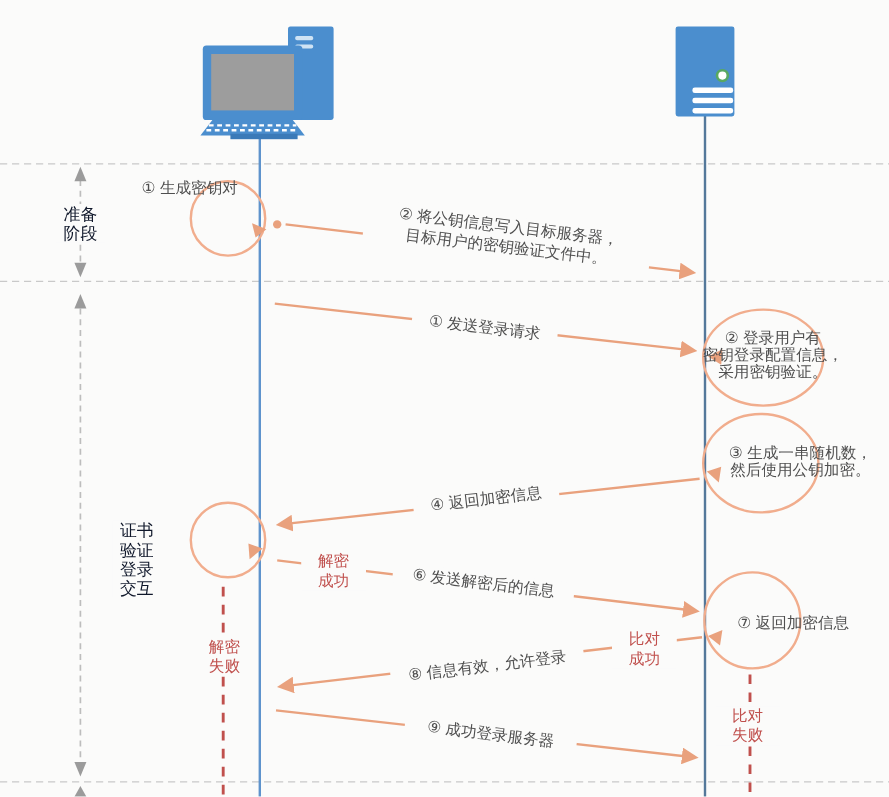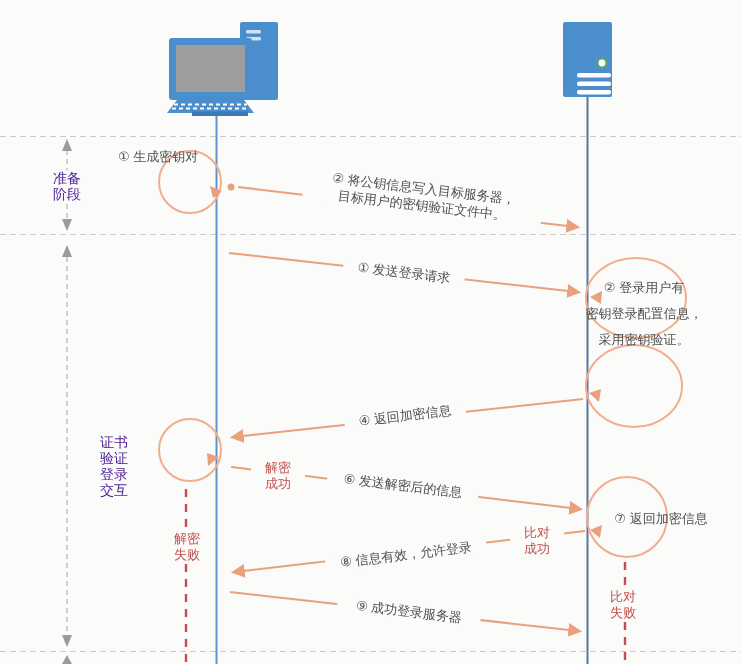--- a/index.html
+++ b/index.html
@@ -9,24 +9,24 @@
     font-family:"Liberation Sans","DejaVu Sans",sans-serif;
   }
   #scene{position:absolute;left:0;top:0;}
   .lbl{
     position:absolute;color:var(--text-gray,#4f4f4f);font-size:13px;
     line-height:17px;white-space:pre-line;text-align:center;
   }
   .lbl.left{text-align:left;}
   .lbl.bg{background:var(--background,#fbfbfa);}
   .lbl.red{color:var(--fail-red,#c0504d);line-height:16px;}
-  .lbl.phase{font-size:14px;line-height:16px;color:#4c1d95;}
+  .lbl.phase{font-size:14px;line-height:16px;color:#0f172a;}
   .rot-p{transform:rotate(6.8deg);}
   .rot-n{transform:rotate(-6.8deg);}
-  .lh18{line-height:26px;}
+  .lh18{line-height:14px;}
   .lh15{line-height:15px;margin-left:48px;}
   
   .sep{stroke:var(--separator-gray,#c9c9c9);stroke-width:1;stroke-dasharray:6 4;}
   .life-client{stroke:var(--client-lifeline,#5e93cc);stroke-width:2;}
   .life-server{stroke:var(--server-lifeline,#54789a);stroke-width:2;}
   .phdash{stroke:#bdbdbd;stroke-width:1.4;stroke-dasharray:5 4;fill:none;}
   .phhead{fill:var(--phase-gray,#9b9b9b);}
   .oarrow{stroke:var(--arrow-orange,#e9a17d);stroke-width:2;fill:none;}
   .oloop{stroke:var(--loop-orange,#f1ad8d);stroke-width:2;fill:none;}
   .ohead{fill:var(--arrow-orange,#e9a17d);}
@@ -126,20 +126,22 @@
 交互</div>
 
   <div class="lbl left" style="left:118px;top:148px;width:110px;">① 生成密钥对</div>
   <div class="lbl bg rot-p" style="left:303px;top:180px;width:240px;">② 将公钥信息写入目标服务器，
 目标用户的密钥验证文件中。</div>
 
   <div class="lbl bg rot-p" style="left:343px;top:264px;width:122px;">① 发送登录请求</div>
   <div class="lbl lh18" style="left:583px;top:275px;width:122px;">② 登录用户有
 密钥登录配置信息，
 采用密钥验证。</div>
+  <div class="lbl lh18" style="left:594px;top:371px;width:146px;">③ 生成一串随机数，
+然后使用公钥加密。</div>
   <div class="lbl bg rot-n" style="left:344px;top:407px;width:122px;">④ 返回加密信息</div>
   <div class="lbl bg rot-p" style="left:327px;top:477px;width:152px;">⑥ 发送解密后的信息</div>
   <div class="lbl" style="left:595px;top:510px;width:132px;">⑦ 返回加密信息</div>
   <div class="lbl bg rot-n" style="left:325px;top:546px;width:162px;">⑧ 信息有效，允许登录</div>
   <div class="lbl bg rot-p" style="left:337px;top:603px;width:144px;">⑨ 成功登录服务器</div>
 
   <div class="lbl red bg" style="left:251px;top:460px;width:54px;">解密
 成功</div>
   <div class="lbl red bg" style="left:160px;top:531px;width:54px;">解密
 失败</div>

